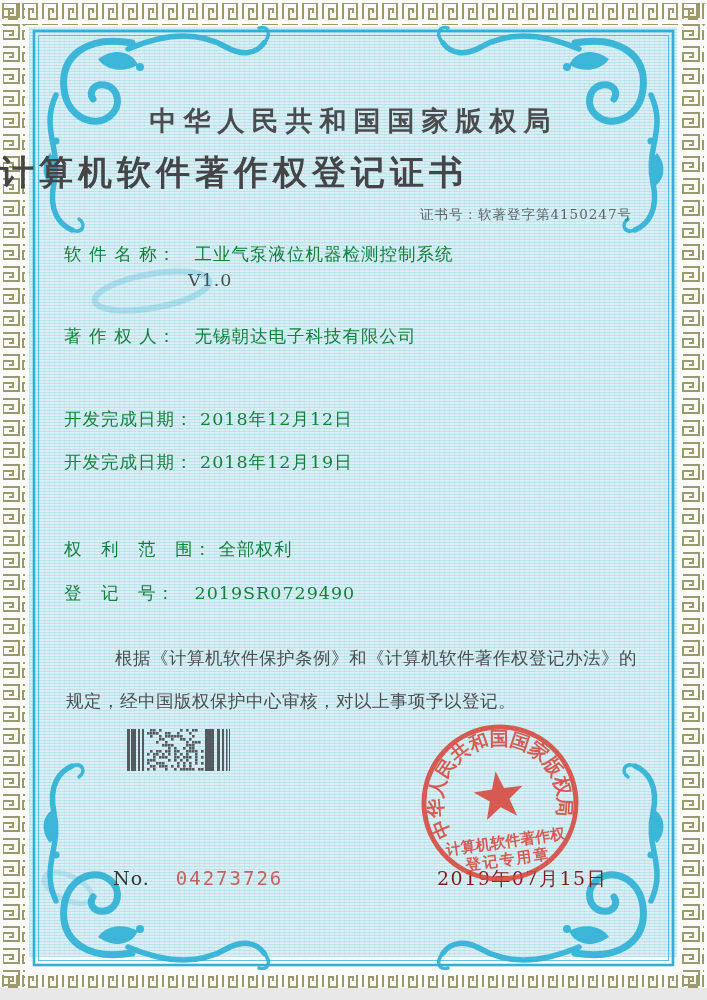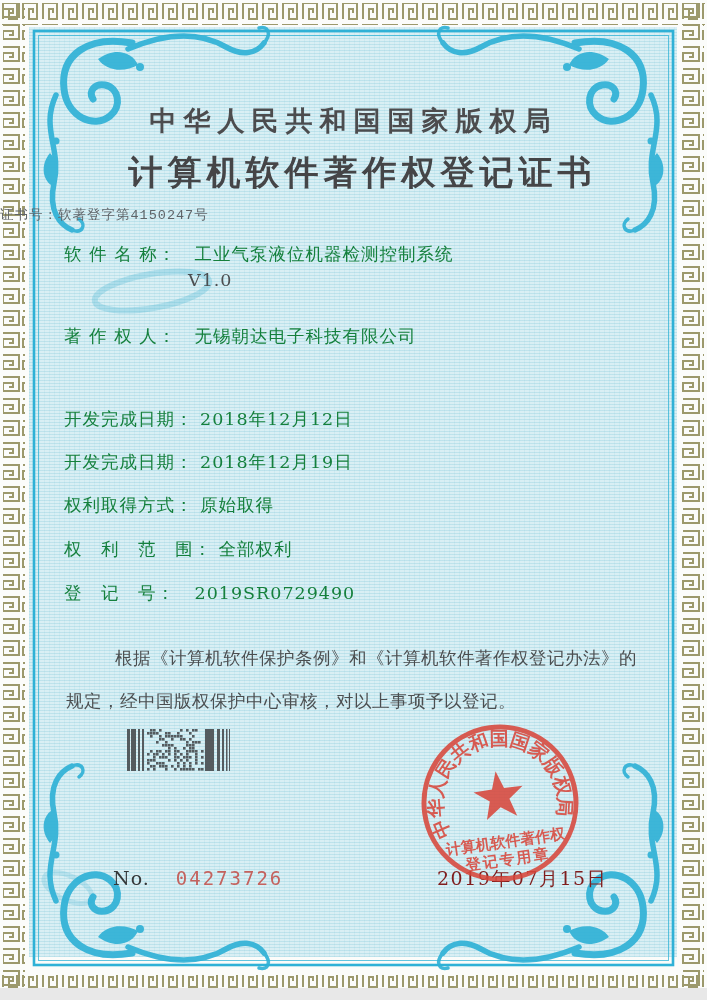--- a/index.html
+++ b/index.html
@@ -6,24 +6,24 @@
   .page{position:relative;width:707px;height:988px;background:#fbfcfa;overflow:hidden;
         font-family:"DejaVu Serif","Liberation Serif",serif;}
   .paper{position:absolute;left:29px;top:27px;right:30px;bottom:31px;background-color:#d9eff4;
          background-image:
            repeating-linear-gradient(0deg, rgba(118,194,213,0.28) 0 1px, rgba(255,255,255,0) 1px 3px),
            repeating-linear-gradient(90deg, rgba(150,210,224,0.18) 0 1px, rgba(255,255,255,0) 1px 5px);}
   svg.frame{position:absolute;left:0;top:0;}
   .content{position:absolute;left:0;top:0;width:707px;height:1000px;}
   .issuer{position:absolute;left:0;right:0;top:103px;text-align:center;font-size:27px;font-weight:bold;
           letter-spacing:7px;color:#4c4c4e;}
-  .cert-title{position:absolute;left:0;right:0;top:150px;text-align:center;font-size:34px;font-weight:bold;
-          letter-spacing:5px;color:#454547;padding-left:18px;}
-  .certno{position:absolute;top:206px;left:0;width:632px;font-size:13.5px;color:#5f6468;
-          letter-spacing:1px;font-family:Liberation Mono, monospace;}
+  .cert-title{position:absolute;left:0;right:0;top:150px;text-align:left;font-size:34px;font-weight:bold;
+          letter-spacing:5px;color:#454547;}
+  .certno{position:absolute;top:206px;left:0;width:632px;text-align:right;font-size:13.5px;color:#5f6468;
+          letter-spacing:1px;}
   .row{position:absolute;left:64px;font-size:17.5px;color:#15803d;letter-spacing:1px;white-space:nowrap;}
   .row .lbl{display:inline-block;min-width:124px;}
   .subline{position:absolute;left:188px;font-size:17.5px;color:#4b4e50;letter-spacing:1px;text-align:center;}
   .statement{position:absolute;left:66px;top:637px;width:576px;font-size:17.5px;line-height:43px;
              color:#4b4e50;text-indent:2.8em;letter-spacing:0.5px;}
   .serial{position:absolute;left:113px;top:867px;font-size:19px;color:#35383a;letter-spacing:1px;}
   .serial .num{color:#c4625e;font-family:"DejaVu Sans Mono","Liberation Mono",monospace;
                letter-spacing:2px;margin-left:26px;}
   .seal-date{position:absolute;left:437px;top:866px;font-size:19px;color:#7f1d1d;letter-spacing:1.5px;}
   svg.barcode{position:absolute;left:127px;top:729px;}
@@ -99,24 +99,20 @@
     <div class="row" style="top:407px">
       <span class="lbl">开发完成日期：</span>
       <span class="val">2018年12月12日</span>
     </div>
 
     <div class="row" style="top:450px">
       <span class="lbl">开发完成日期：</span>
       <span class="val">2018年12月19日</span>
     </div>
 
-    <div class="row" style="top:493px">
-      <span class="lbl">权利取得方式：</span>
-      <span class="val">原始取得</span>
-    </div>
 
     <div class="row" style="top:537px">
       <span class="lbl">权　利　范　围：</span>
       <span class="val">全部权利</span>
     </div>
 
     <div class="row" style="top:581px">
       <span class="lbl">登　记　号：</span>
       <span class="val">2019SR0729490</span>
     </div>

